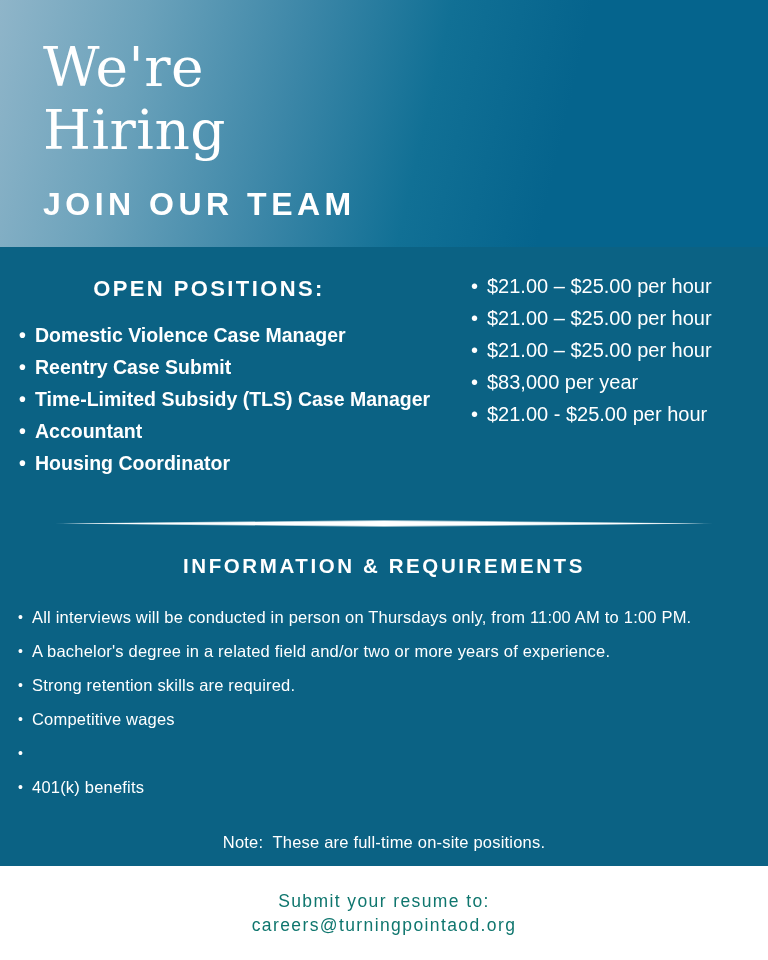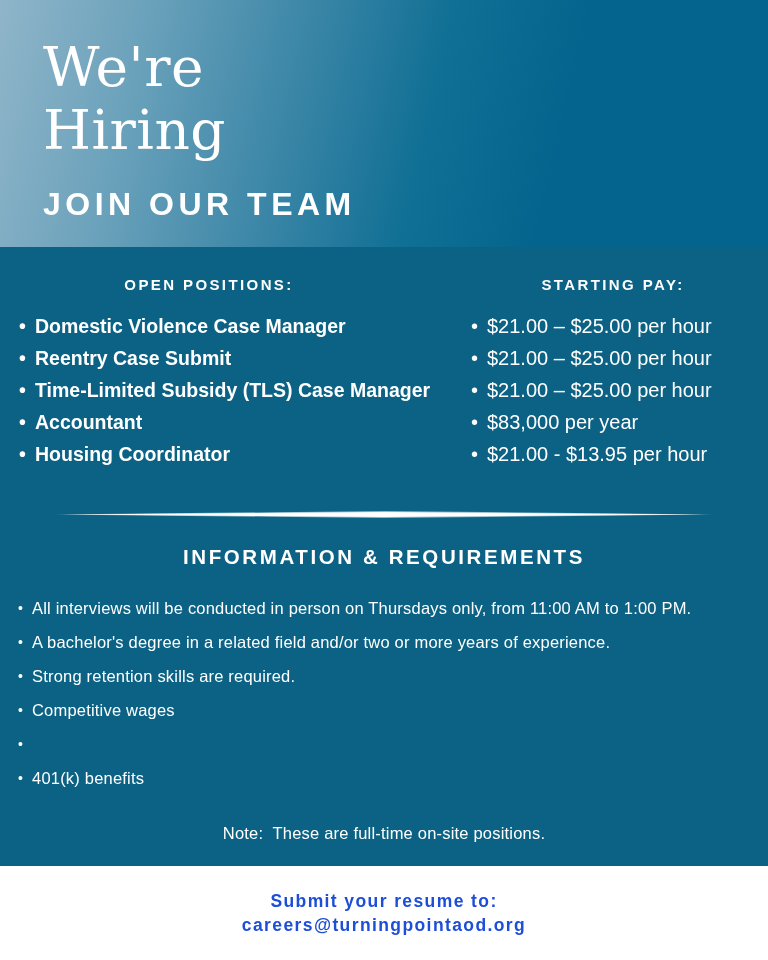--- a/index.html
+++ b/index.html
@@ -39,21 +39,21 @@
   .body {
     height: 619px;
     background: #0b6284;
     padding-top: 29px;
   }
   .columns {
     display: grid;
     grid-template-columns: 458px 310px;
   }
   .col-heading {
-    font-size: 15px;
+    font-size: 22px;
     font-weight: 700;
     letter-spacing: 2.4px;
     text-align: center;
     margin-bottom: 23px;
   }
   .col-positions .col-heading { padding-right: 40px; }
   ul { list-style: none; }
   li { display: flex; }
   .bullet {
     flex: 0 0 auto;
@@ -113,23 +113,23 @@
   .footer {
     height: 94px;
     background: #ffffff;
     display: flex;
     flex-direction: column;
     align-items: center;
     justify-content: center;
     gap: 2px;
   }
   .footer-line {
-    color: #1d4ed8;
+    color: #0f766e;
     font-size: 17.5px;
-    font-weight: 700;
+    font-weight: 400;
     letter-spacing: 1.4px;
     line-height: 22px;
   }
 </style>
 </head>
 <body>
 
 <div class="poster">
 
   <div class="header">
@@ -162,41 +162,40 @@
             <span class="bullet">•</span>
             <span class="txt">Accountant</span>
           </li>
             <li>
             <span class="bullet">•</span>
             <span class="txt">Housing Coordinator</span>
           </li>
           </ul>
       </div>
       <div class="col-pay">
-        <div class="col-heading">STARTING PAY:</div>
         <ul class="pay-list">
             <li>
             <span class="bullet">•</span>
             <span class="txt">$21.00 – $25.00 per hour</span>
           </li>
             <li>
             <span class="bullet">•</span>
             <span class="txt">$21.00 – $25.00 per hour</span>
           </li>
             <li>
             <span class="bullet">•</span>
             <span class="txt">$21.00 – $25.00 per hour</span>
           </li>
             <li>
             <span class="bullet">•</span>
             <span class="txt">$83,000 per year</span>
           </li>
             <li>
             <span class="bullet">•</span>
-            <span class="txt">$21.00 - $13.95 per hour</span>
+            <span class="txt">$21.00 - $25.00 per hour</span>
           </li>
           </ul>
       </div>
     </div>
 
     <svg class="divider" width="658" height="9" viewBox="0 0 658 9">
       <polygon points="0,4.5 329,1 658,4.5 329,8" fill="#ffffff" opacity="0.55"></polygon>
       <polygon points="8,4.5 329,2 650,4.5 329,7" fill="#ffffff"></polygon>
     </svg>
 

